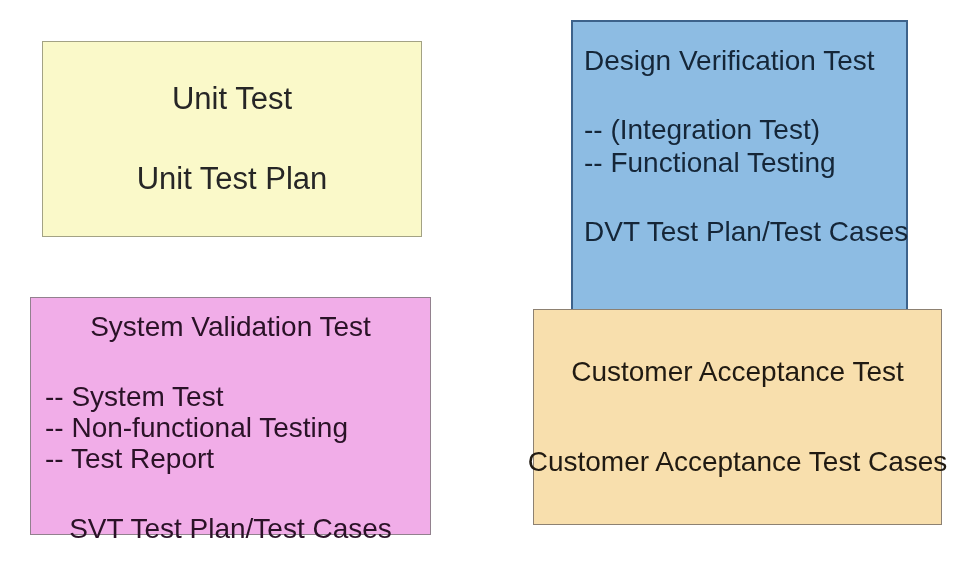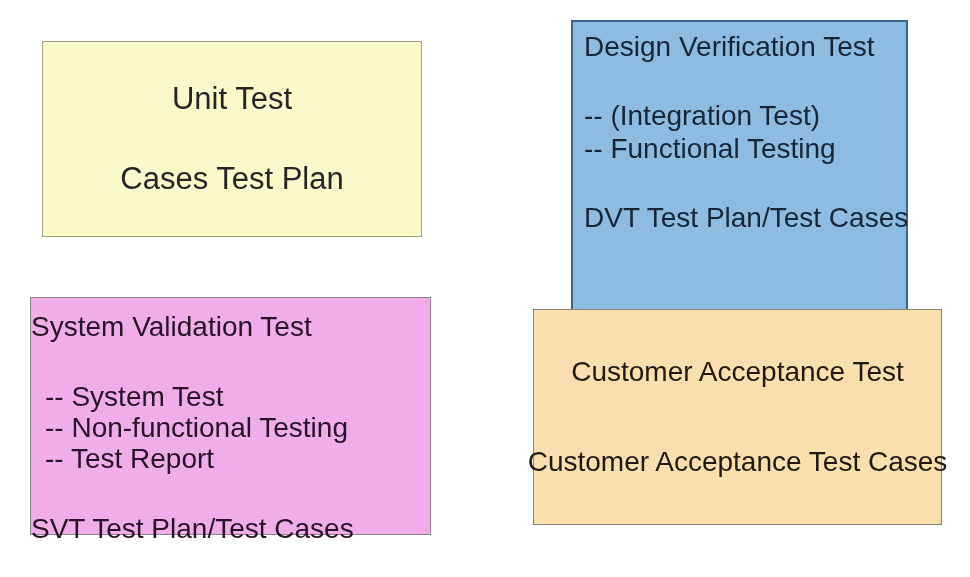--- a/index.html
+++ b/index.html
@@ -15,21 +15,21 @@
     font-family: "Liberation Sans", sans-serif;
     overflow: hidden;
   }
   .box {
     position: absolute;
     box-sizing: border-box;
   }
   .line {
     white-space: nowrap;
   }
-  .center { text-align: left; }
+  .center { text-align: center; }
 
   
   #unit-test-box {
     left: 42px; top: 41px;
     width: 380px; height: 196px;
     background: #FAF9C9;
     border: 1px solid #A3A284;
     color: #262626;
     font-size: 31px;
     display: flex;
@@ -40,21 +40,21 @@
   }
 
   
   #design-verification-test-box {
     left: 571px; top: 20px;
     width: 337px; height: 298px;
     background: #8DBCE3;
     border: 2px solid #3D628B;
     color: #152638;
     font-size: 28px;
-    padding: 8px 4px 0 11px;
+    padding: 22px 4px 0 11px;
   }
   #design-verification-test-box .line { line-height: 33px; }
   #design-verification-test-box .spacer { height: 36px; }
 
   
   #system-validation-test-box {
     left: 30px; top: 297px;
     width: 401px; height: 238px;
     background: #F1ADE8;
     border: 1px solid #92818E;
@@ -81,21 +81,21 @@
     gap: 58px;
   }
 </style>
 </head>
 <body>
 
 <div class="canvas">
 
   <div class="box" id="unit-test-box">
     <div class="line center">Unit Test</div>
-    <div class="line center">Cases Test Plan</div>
+    <div class="line center">Unit Test Plan</div>
   </div>
 
   <div class="box" id="design-verification-test-box">
     <div class="line">Design Verification Test</div>
     <div class="spacer"></div>
     <div class="line">-- (Integration Test)</div>
     <div class="line">-- Functional Testing</div>
     <div class="spacer"></div>
     <div class="line">DVT Test Plan/Test Cases</div>
   </div>

